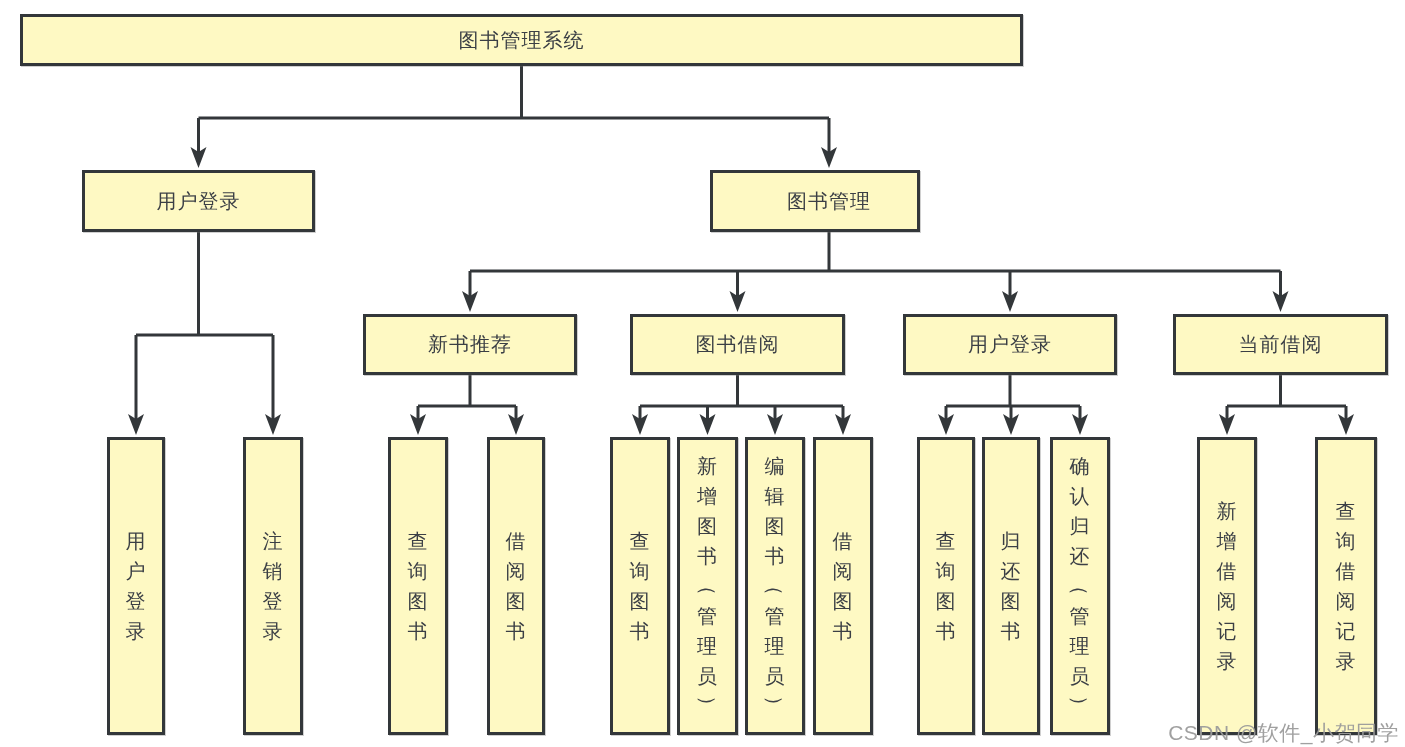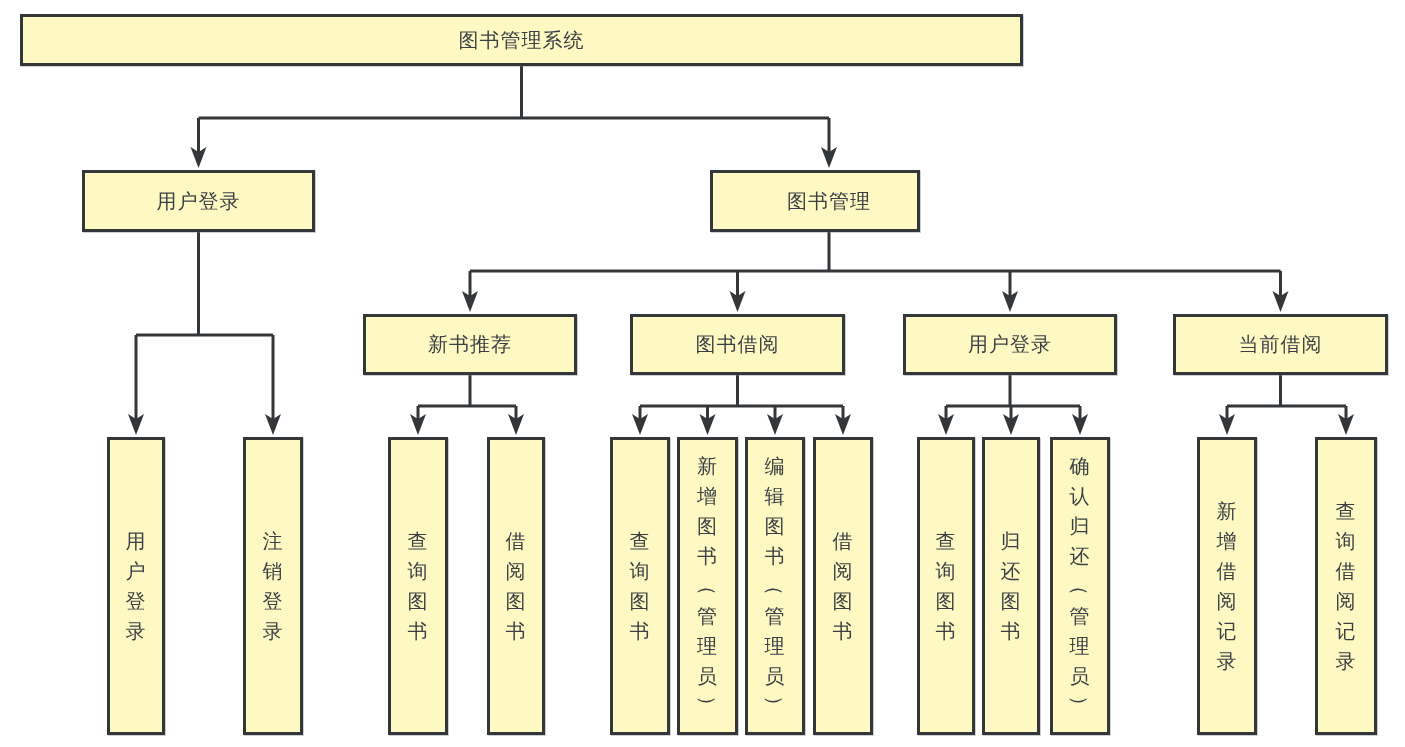--- a/index.html
+++ b/index.html
@@ -220,13 +220,14 @@
         <div class="vnode-inner">
           <span class="vchar">查</span>
           <span class="vchar">询</span>
           <span class="vchar">借</span>
           <span class="vchar">阅</span>
           <span class="vchar">记</span>
           <span class="vchar">录</span>
         </div>
       </div>
     </div>
+  <div id="watermark">CSDN @软件_小贺同学</div>
 </div>
 
 </body></html>

